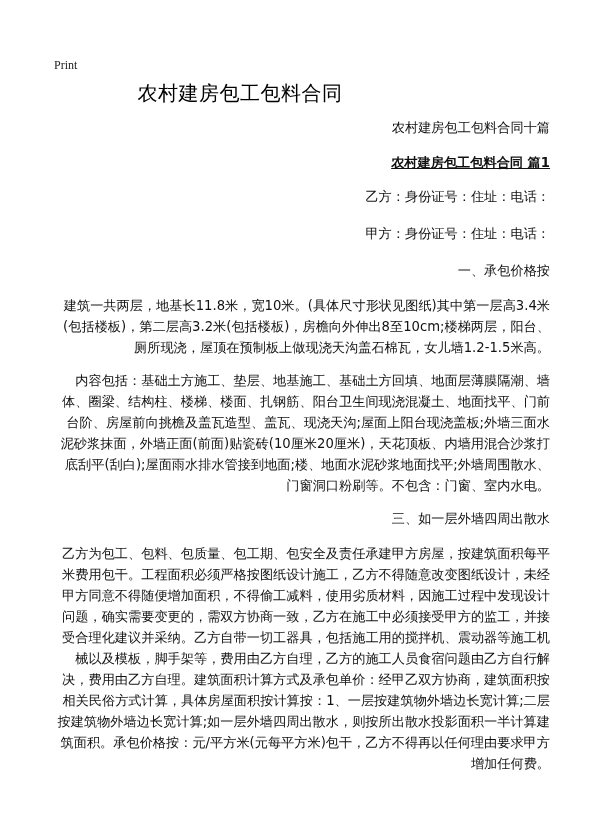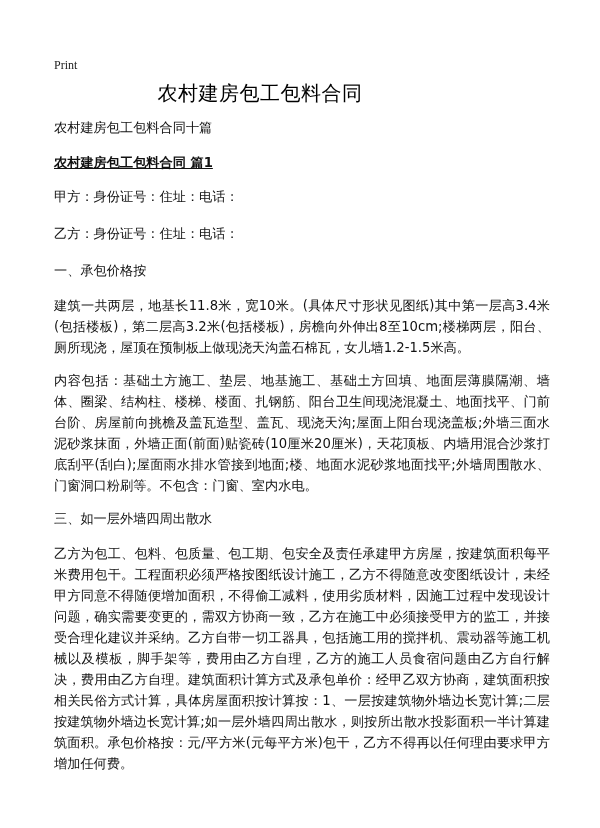--- a/index.html
+++ b/index.html
@@ -1,39 +1,39 @@
 <!DOCTYPE html>
 <html><head>
   <meta charset="utf-8">
   <style>
     html, body { margin: 0; padding: 0; background: #ffffff; }
     body { width: 600px; height: 828px; overflow: hidden; position: relative; color: #111; }
     .page { position: absolute; left: 0; top: 0; width: 600px; height: 828px; }
     .print-label { position: absolute; left: 54px; top: 58px; font-family: "Liberation Serif", serif; font-size: 12px; color: #222; }
-    .doc-title { position: absolute; left: 0; top: 80px; width: 480px; text-align: center; font-family: "DejaVu Sans", sans-serif; font-size: 20px; color: #000; letter-spacing: 0.5px; margin-left: 20px; }
+    .doc-title { position: absolute; left: 0; top: 80px; width: 480px; text-align: center; font-family: "DejaVu Sans", sans-serif; font-size: 20px; color: #000; letter-spacing: 0.5px; }
     .content { position: absolute; left: 54px; top: 117px; width: 496px; font-family: "DejaVu Sans", sans-serif; font-size: 13.2px; line-height: 21px; color: #111; }
-    .content p { margin: 0 0 12px 0; }
+    .content p { margin: 0 0 12px 0; text-align: right; }
     .subtitle { margin-bottom: 14px !important; }
     .section-title-bold { font-weight: bold; margin-bottom: 13px !important; text-decoration: underline; }
     .party { margin-bottom: 16px !important; }
     .heading { margin-bottom: 14px !important; }
     .para { text-align: justify; }
   </style>
 </head>
 <body>
 
 <div class="page">
   <div class="print-label">Print</div>
   <div class="doc-title">农村建房包工包料合同</div>
 
   <div class="content">
     <p class="subtitle">农村建房包工包料合同十篇</p>
     <p class="section-title-bold">农村建房包工包料合同 篇1</p>
+    <p class="party">乙方：身份证号：住址：电话：</p>
     <p class="party">甲方：身份证号：住址：电话：</p>
-    <p class="party">乙方：身份证号：住址：电话：</p>
 
     <p class="heading">一、承包价格按</p>
     <p class="para">建筑一共两层，地基长11.8米，宽10米。(具体尺寸形状见图纸)其中第一层高3.4米(包括楼板)，第二层高3.2米(包括楼板)，房檐向外伸出8至10cm;楼梯两层，阳台、厕所现浇，屋顶在预制板上做现浇天沟盖石棉瓦，女儿墙1.2-1.5米高。</p>
 
     <p class="para">内容包括：基础土方施工、垫层、地基施工、基础土方回填、地面层薄膜隔潮、墙体、圈梁、结构柱、楼梯、楼面、扎钢筋、阳台卫生间现浇混凝土、地面找平、门前台阶、房屋前向挑檐及盖瓦造型、盖瓦、现浇天沟;屋面上阳台现浇盖板;外墙三面水泥砂浆抹面，外墙正面(前面)贴瓷砖(10厘米20厘米)，天花顶板、内墙用混合沙浆打底刮平(刮白);屋面雨水排水管接到地面;楼、地面水泥砂浆地面找平;外墙周围散水、门窗洞口粉刷等。不包含：门窗、室内水电。</p>
 
     <p class="heading">三、如一层外墙四周出散水</p>
     <p class="para">乙方为包工、包料、包质量、包工期、包安全及责任承建甲方房屋，按建筑面积每平米费用包干。工程面积必须严格按图纸设计施工，乙方不得随意改变图纸设计，未经甲方同意不得随便增加面积，不得偷工减料，使用劣质材料，因施工过程中发现设计问题，确实需要变更的，需双方协商一致，乙方在施工中必须接受甲方的监工，并接受合理化建议并采纳。乙方自带一切工器具，包括施工用的搅拌机、震动器等施工机械以及模板，脚手架等，费用由乙方自理，乙方的施工人员食宿问题由乙方自行解决，费用由乙方自理。建筑面积计算方式及承包单价：经甲乙双方协商，建筑面积按相关民俗方式计算，具体房屋面积按计算按：1、一层按建筑物外墙边长宽计算;二层按建筑物外墙边长宽计算;如一层外墙四周出散水，则按所出散水投影面积一半计算建筑面积。承包价格按：元/平方米(元每平方米)包干，乙方不得再以任何理由要求甲方增加任何费。</p>
   </div>
 </div>

